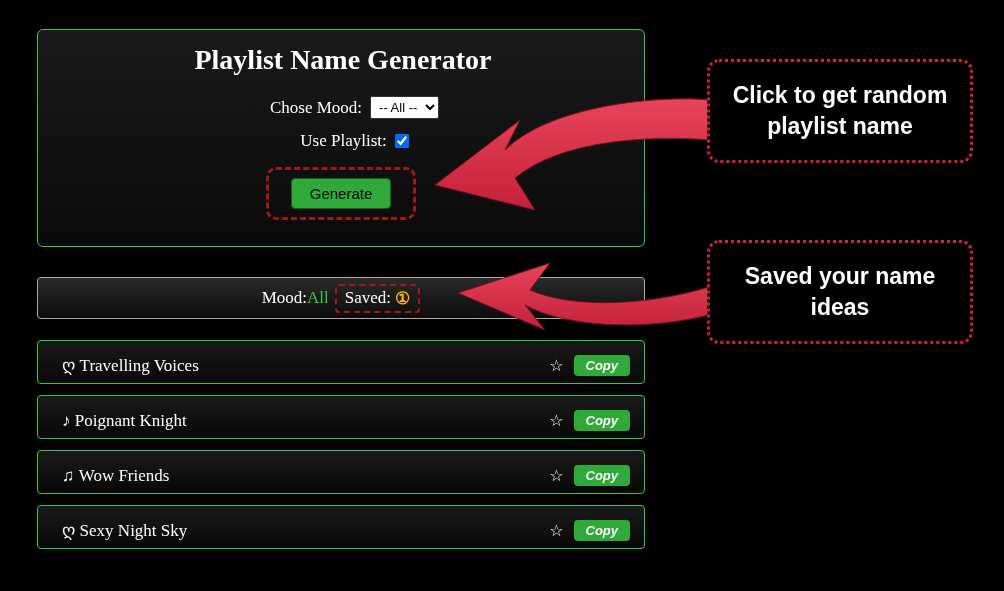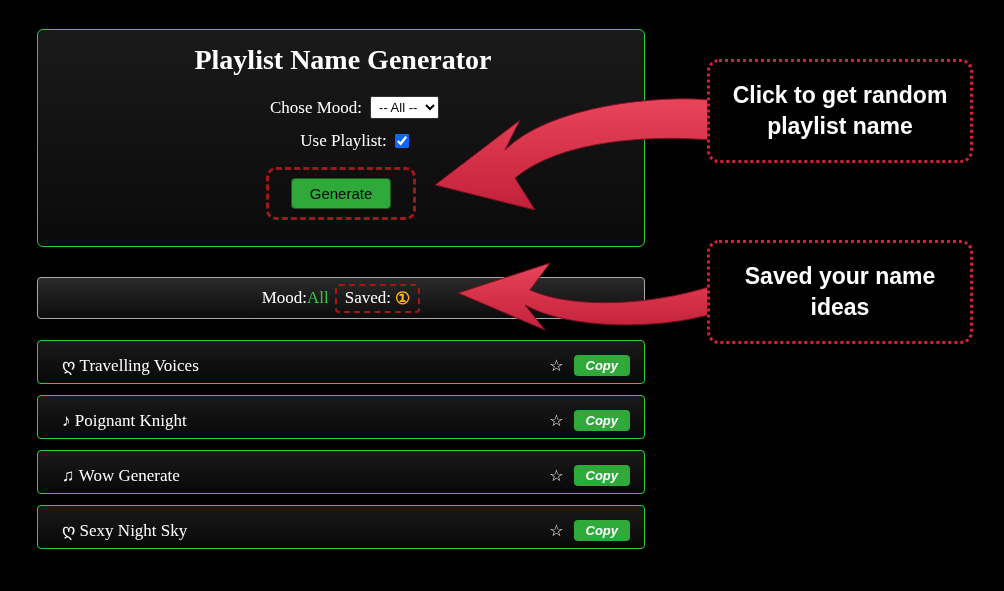--- a/index.html
+++ b/index.html
@@ -188,21 +188,21 @@
     <span class="item-name">ღ Travelling Voices</span>
     <span class="star">☆</span>
     <button class="copy-btn">Copy</button>
   </div>
   <div class="item">
     <span class="item-name">♪ Poignant Knight</span>
     <span class="star">☆</span>
     <button class="copy-btn">Copy</button>
   </div>
   <div class="item">
-    <span class="item-name">♫ Wow Generate</span>
+    <span class="item-name">♫ Wow Friends</span>
     <span class="star">☆</span>
     <button class="copy-btn">Copy</button>
   </div>
   <div class="item">
     <span class="item-name">ღ Sexy Night Sky</span>
     <span class="star">☆</span>
     <button class="copy-btn">Copy</button>
   </div>
 </div>
 

